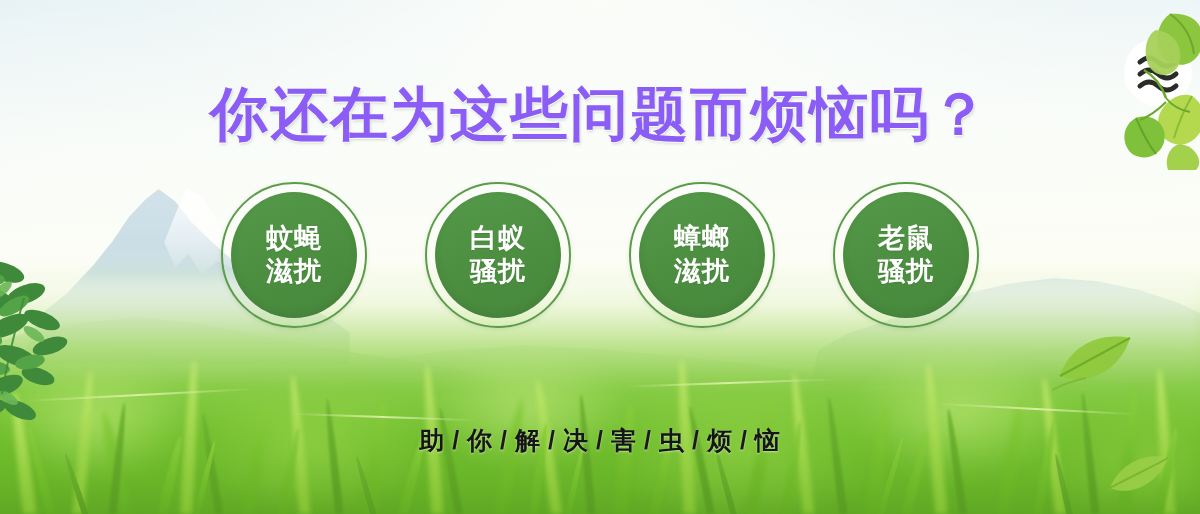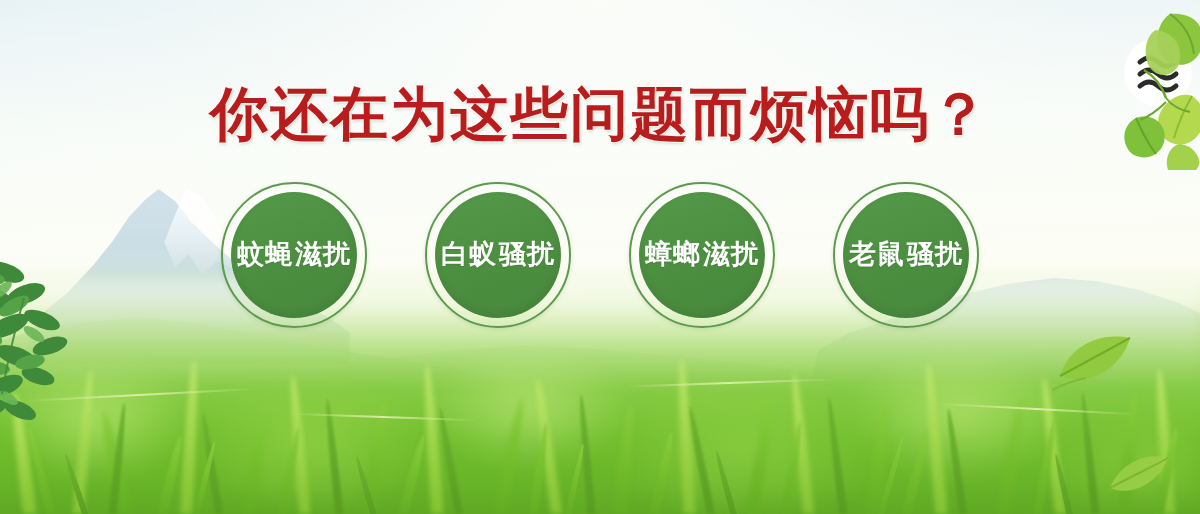--- a/index.html
+++ b/index.html
@@ -153,21 +153,21 @@
   .leaf-br2 { position:absolute; right:28px; bottom:12px; width:66px; height:50px; }
   .leaf-br svg, .leaf-br2 svg { width:100%; height:100%; display:block; }
 
   
   .headline {
     position:absolute; left:0; right:0; top:76px;
     text-align:center;
     font-size:58px;
     font-weight:bold;
     letter-spacing:2px;
-    color:#b91c1c;
+    color:#8b5cf6;
     text-shadow:0 1px 0 rgba(255,255,255,.85), 1px 2px 3px rgba(120,150,110,.3);
     white-space:nowrap;
   }
 
   
   .badges {
     position:absolute; left:0; right:0; top:182px;
     display:flex; justify-content:center; align-items:flex-start;
     gap:58px;
   }
@@ -176,21 +176,21 @@
     width:146px; height:146px;
     border-radius:50%;
     border:2px solid #5b9c4b;
     display:flex; align-items:center; justify-content:center;
     box-shadow:0 1px 4px rgba(90,130,80,.18);
   }
   .badge-inner {
     width:126px; height:126px;
     border-radius:50%;
     background:linear-gradient(160deg,#55994a 0%, #4d9041 45%, #47883c 100%);
-    display:flex; flex-direction:row;
+    display:flex; flex-direction:column;
     align-items:center; justify-content:center;
     gap:2px;
     box-shadow:inset 0 -3px 8px rgba(0,0,0,.07);
     font-family:Liberation Serif, serif;
   }
   .badge-line {
     color:#ffffff;
     font-size:27px;
     font-weight:bold;
     line-height:1.16;
@@ -417,14 +417,17 @@
     <div class="badge">
       <div class="badge-inner">
         <span class="badge-line">老鼠</span>
         <span class="badge-line">骚扰</span>
       </div>
     </div>
 
   </div>
 
 
+  <div class="subtitle">
+    <span>助</span><span class="sep">/</span><span>你</span><span class="sep">/</span><span>解</span><span class="sep">/</span><span>决</span><span class="sep">/</span><span>害</span><span class="sep">/</span><span>虫</span><span class="sep">/</span><span>烦</span><span class="sep">/</span><span>恼</span>
+  </div>
 
 </div>
 
 </body></html>

